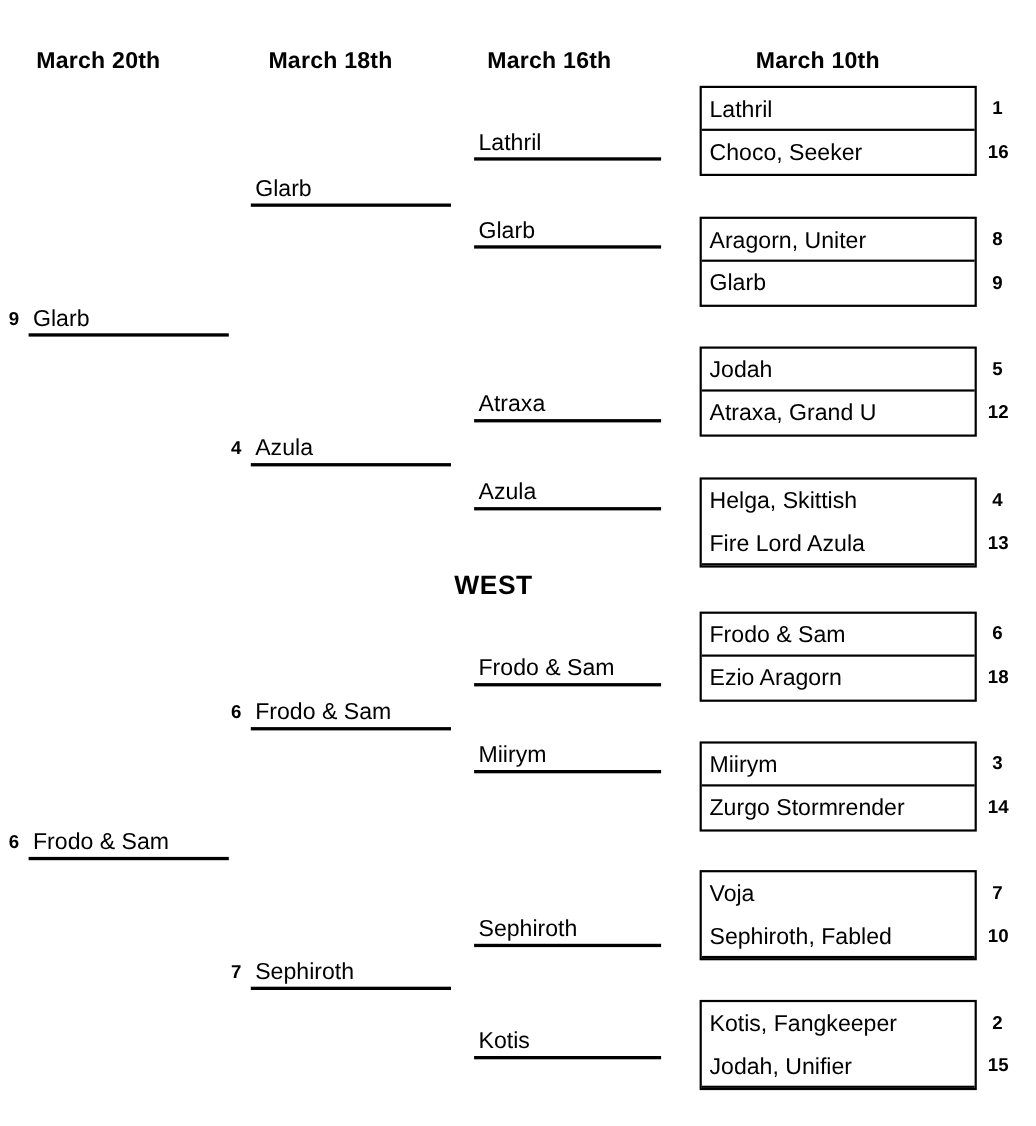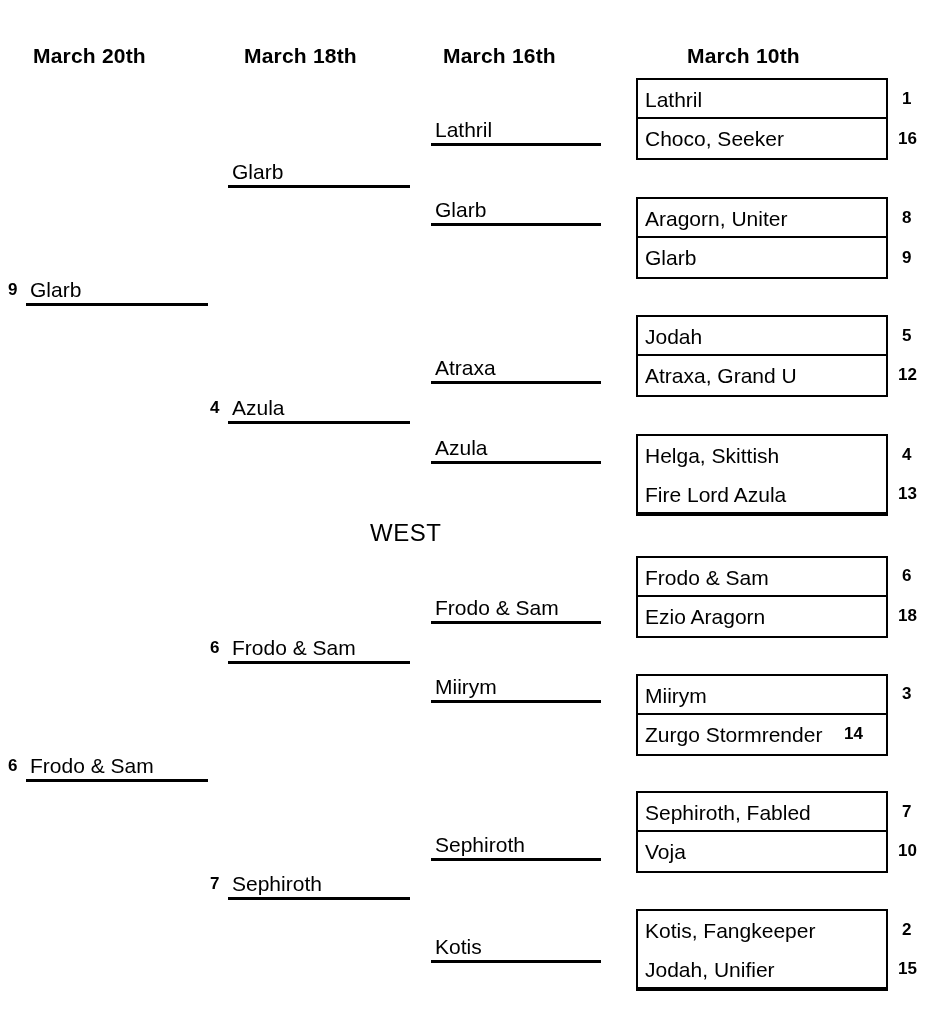--- a/index.html
+++ b/index.html
@@ -24,22 +24,23 @@
   .round-header {
     position: absolute;
     font-size: 21px;
     font-weight: bold;
     letter-spacing: 0.2px;
     white-space: nowrap;
   }
   .region-label {
     position: absolute;
     font-size: 24px;
-    font-weight: normal;
+    font-weight: bold;
     letter-spacing: 0.5px;
+    margin-left: 43px;
   }
   
   .r1-box {
     position: absolute;
     width: 252px;
     border: 2px solid #000;
     box-sizing: border-box;
   }
   .r1-slot {
     height: 39px;
@@ -130,25 +131,25 @@
     <div class="r1-slot">Ezio Aragorn</div>
   </div>
   <div class="seed" style="left:902px; top:566px;">6</div>
   <div class="seed" style="left:898px; top:606px;">18</div>
 
   <div class="r1-box" style="left:636px; top:674px;">
     <div class="r1-slot top">Miirym</div>
     <div class="r1-slot">Zurgo Stormrender</div>
   </div>
   <div class="seed" style="left:902px; top:684px;">3</div>
-  <div class="seed" style="left:844px; top:724px;">14</div>
+  <div class="seed" style="left:898px; top:724px;">14</div>
 
   <div class="r1-box" style="left:636px; top:791px;">
+    <div class="r1-slot">Voja</div>
     <div class="r1-slot top">Sephiroth, Fabled</div>
-    <div class="r1-slot">Voja</div>
   </div>
   <div class="seed" style="left:902px; top:802px;">7</div>
   <div class="seed" style="left:898px; top:841px;">10</div>
 
   <div class="r1-box" style="left:636px; top:909px;">
     <div class="r1-slot">Kotis, Fangkeeper</div>
     <div class="r1-slot top">Jodah, Unifier</div>
   </div>
   <div class="seed" style="left:902px; top:920px;">2</div>
   <div class="seed" style="left:898px; top:959px;">15</div>

